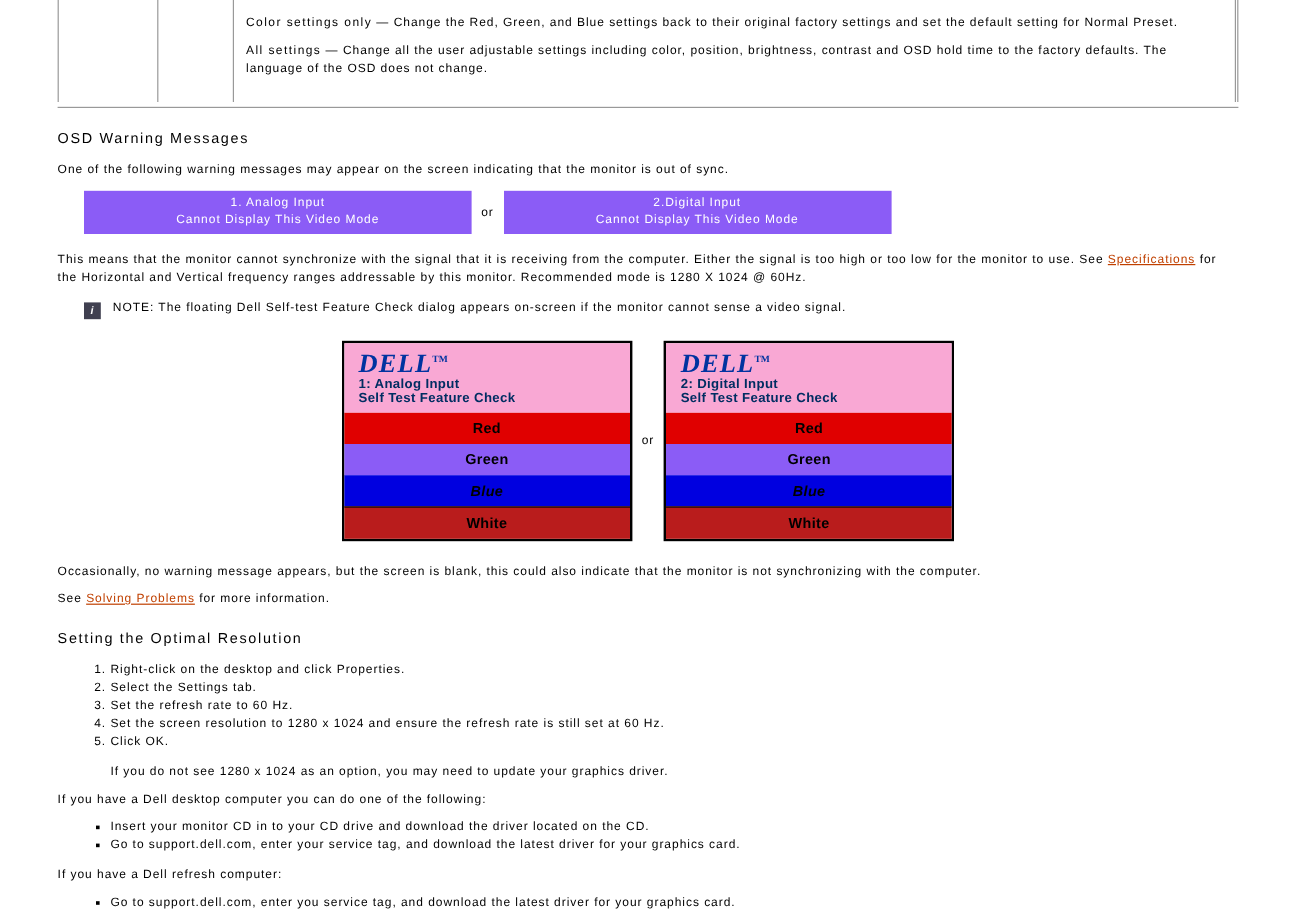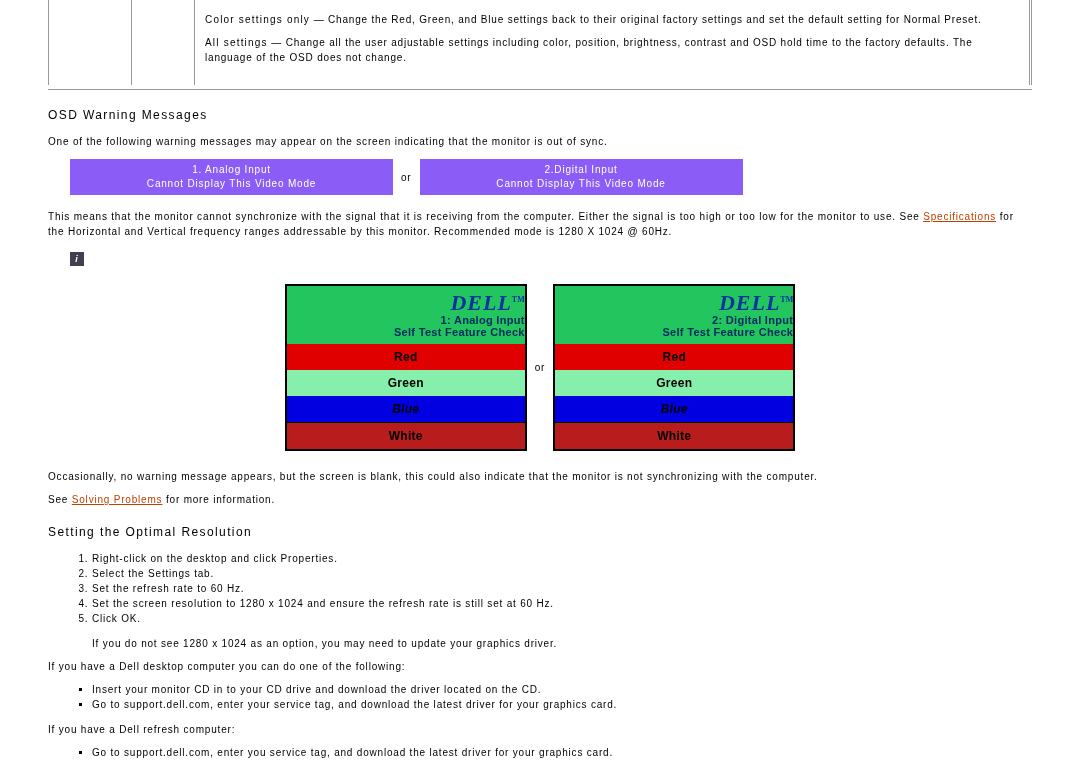--- a/index.html
+++ b/index.html
@@ -94,24 +94,24 @@
     display: flex;
     align-items: center;
     justify-content: center;
     margin: 18px 0;
   }
   .selftest-box {
     border: 2px solid #000;
     width: 238px;
   }
   .st-header {
-    background: #22c55e;
+    background: #f9a8d4;
     color: #002d62;
-    text-align: right;
-    padding: 6px 0 6px 0;
+    text-align: left;
+    padding: 6px 0 6px 12px;
     font-weight: bold;
     font-size: 11px;
     letter-spacing: 0.3px;
   }
   .dell-logo {
     font-family: "Times New Roman", serif;
     font-style: italic;
     font-weight: bold;
     font-size: 22px;
     letter-spacing: 1px;
@@ -128,21 +128,21 @@
   }
   .st-line {
     text-align: center;
     font-weight: bold;
     font-size: 12px;
     padding: 6px 12px;
     color: #000;
     letter-spacing: 0.3px;
   }
   .st-red { background: #e00000; }
-  .st-green { background: #86efac; }
+  .st-green { background: #8b5cf6; }
   .st-blue { background: #0000e0; color: #000; font-style: italic; }
   .st-white { background: #b91c1c; border-top: 1px solid #000; }
   ol {
     margin: 10px 0 10px 28px;
     padding: 0 0 0 16px;
     line-height: 1.5;
   }
   ul {
     margin: 6px 0 10px 28px;
     padding: 0 0 0 16px;
@@ -181,20 +181,21 @@
     <span>Cannot Display This Video Mode</span>
   </div>
 </div>
 
 <p class="para">
   <span>This means that the monitor cannot synchronize with the signal that it is receiving from the computer. Either the signal is too high or too low for the monitor to use.  See </span><a href="#">Specifications</a><span> for the Horizontal and Vertical frequency ranges addressable by this monitor. Recommended mode is 1280 X 1024 @ 60Hz.</span>
 </p>
 
 <div class="note-row">
   <div class="note-icon">i</div>
+  <div>NOTE: The floating Dell Self-test Feature Check dialog  appears on-screen if the monitor cannot sense a video signal.</div>
 </div>
 
 <div class="selftest-row">
   <div class="selftest-box">
     <div class="st-header">
       <div class="dell-logo"><span>DELL</span><span class="dell-tm">TM</span></div>
       <div>1: Analog Input</div>
       <div>Self Test  Feature Check</div>
     </div>
     <div class="st-line st-red">Red</div>

